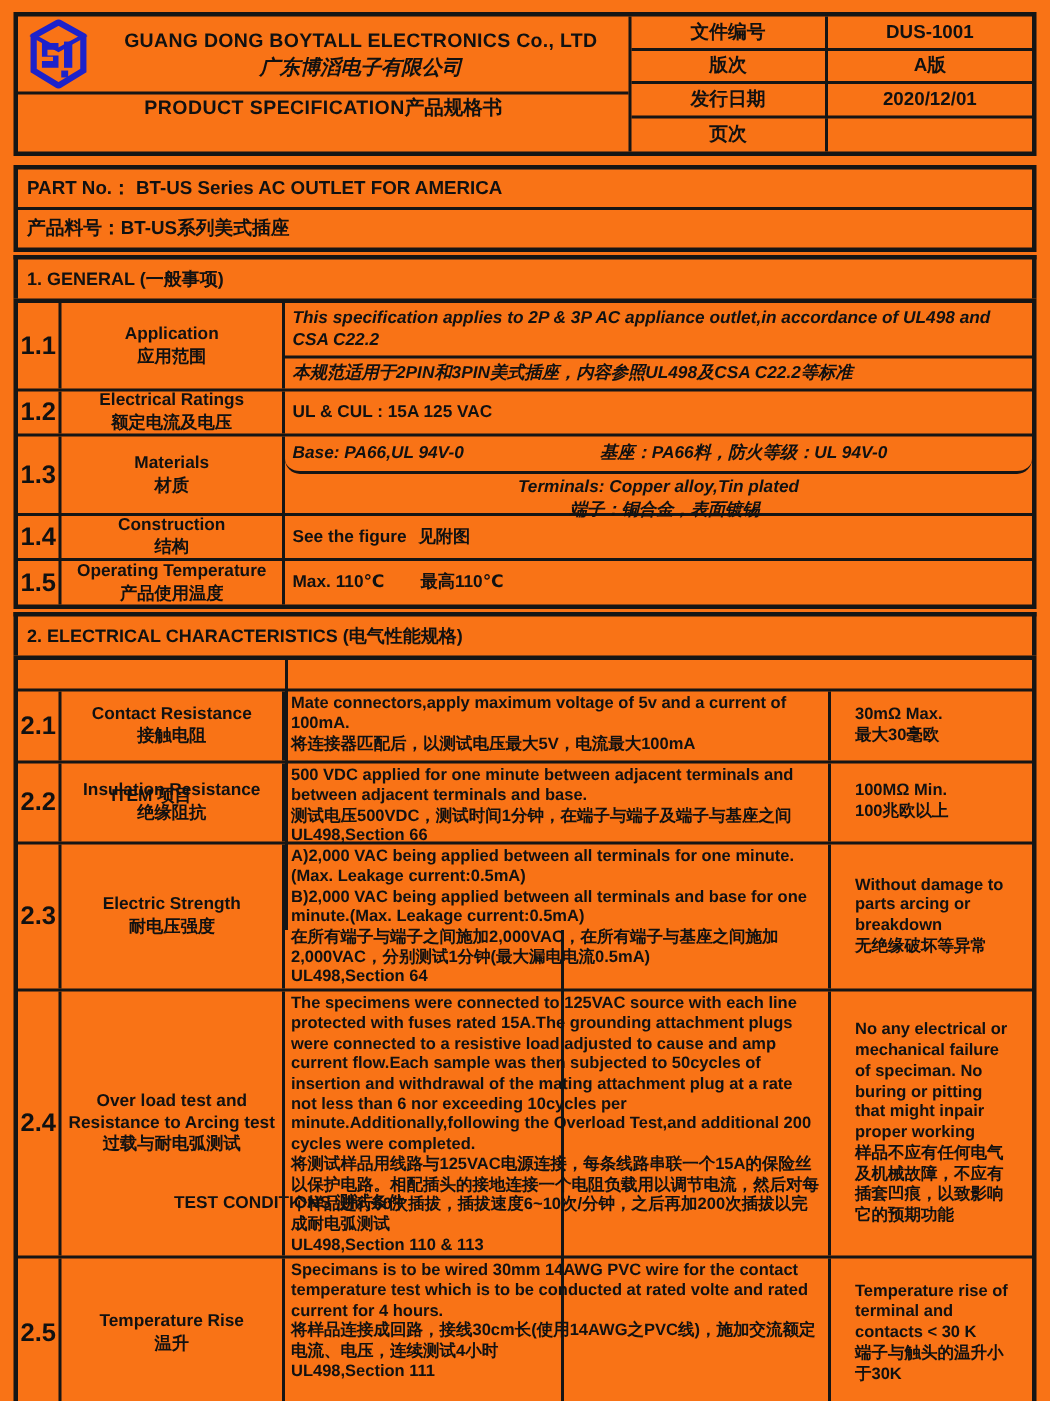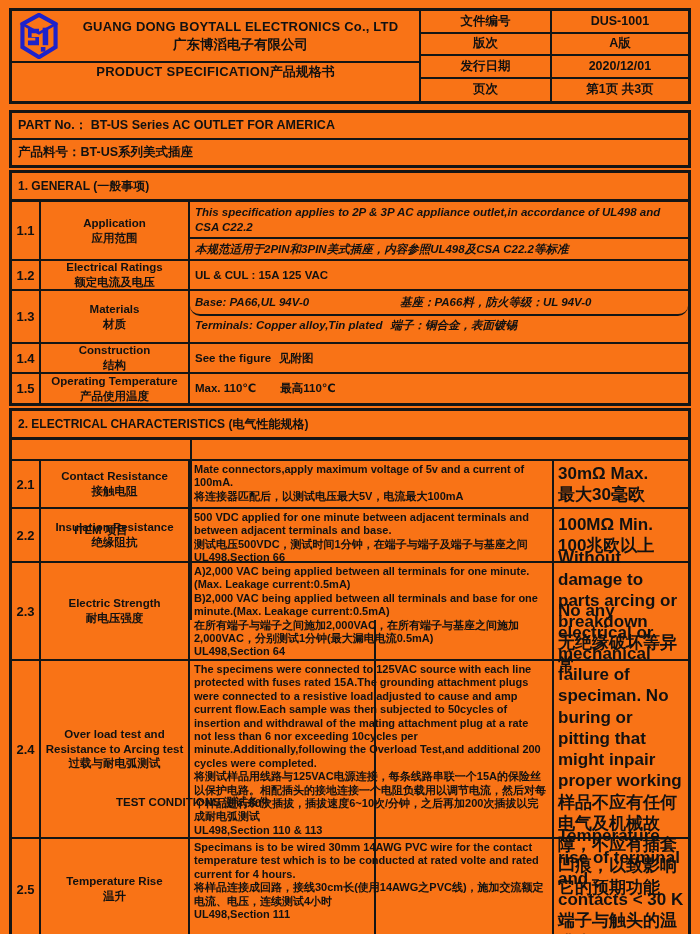--- a/index.html
+++ b/index.html
@@ -12,64 +12,64 @@
   .page { width: 700px; height: 934px; padding: 8px 9px 6px 9px; background:#f97316; }
   .pre { white-space: pre-line; }
 
   
   .hdr { display:flex; border: 3px solid #151515; height: 96px; }
   .hdr-left { width: 409px; border-right: 2px solid #151515; display:flex; flex-direction:column; }
   .company-cell { flex:1; border-bottom: 2px solid #151515; display:flex; align-items:center; padding: 2px 4px 2px 6px; gap: 6px; }
   .logo-wrap { width: 42px; height: 46px; flex: 0 0 auto; }
   .company-names { flex:1; text-align:center; line-height:1.3; }
   .company-en { font-size: 13px; letter-spacing: 0.2px; }
-  .company-cn { font-size: 13.5px; }
+  .company-cn { font-size: 13.5px; font-style: italic; }
   .title-cell { flex:1; display:flex; flex-direction:row; justify-content:center; text-align:center; line-height:1.35; }
   .title-en { font-size: 13px; letter-spacing: 0.3px; }
   .title-cn { font-size: 13px; }
   .hdr-right { flex:1; display:grid; grid-template-columns: 49% 51%; grid-auto-rows: 1fr; }
   .hdr-right .hcell { display:flex; align-items:center; justify-content:center; font-size: 12.5px; border-bottom: 2px solid #151515; }
   .hdr-right .hcell.lab { border-right: 2px solid #151515; }
   .hdr-right .hcell.r4 { border-bottom: none; }
 
   
   .part-box { border: 3px solid #151515; margin-top: 6px; }
   .part-row { padding: 4px 6px; font-size: 12.5px; }
   .part-row.first { border-bottom: 2px solid #151515; }
 
   
   .sec-title { border: 3px solid #151515; border-bottom: none; margin-top: 2px; padding: 5px 6px 4px 6px; font-size: 12px; }
 
   
   .tbl { border: 3px solid #151515; }
   .trow { display:flex; border-bottom: 2px solid #151515; align-items: stretch; }
   .trow:last-child { border-bottom: none; }
-  .c-no { width: 29px; flex:0 0 29px; border-right: 2px solid #151515; display:flex; align-items:center; justify-content:center; font-size: 13px; }
+  .c-no { width: 29px; flex:0 0 29px; border-right: 2px solid #151515; display:flex; align-items:center; justify-content:center; font-size: 17px; }
   .c-label { width: 149px; flex:0 0 149px; border-right: 2px solid #151515; display:flex; align-items:center; justify-content:center; text-align:center; font-size: 11.5px; line-height: 1.3; padding: 1px 2px; }
   .c-content { flex:1; font-size: 11.5px; line-height: 1.28; padding: 2px 5px; display:flex; flex-direction:column; justify-content:center; }
   .c-content.split { padding: 0; justify-content: stretch; font-style: italic; }
   .subrow { padding: 2px 5px; display:flex; align-items:center; }
   .subrow.first { border-bottom: 2px solid #151515; }
   .en-cn { display:flex; align-items:center;border-radius:10px; }
   .en-part { min-width: 205px; }
   .en-part.narrow { min-width: 170px; }
   .cn-part { margin-left: 8px; }
 
   .c-test { width: 364px; flex: 0 0 364px; border-right: 2px solid #151515; font-size: 11px; line-height: 1.22; padding: 2px 4px; }
-  .c-std  { flex:1; font-size: 17px; line-height: 1.25; padding: 2px 4px; display:flex; align-items:center; }
+  .c-std  { flex:1; font-size: 11px; line-height: 1.25; padding: 2px 16px; display:flex; align-items:center; }
   .thead .c-item { width: 180px; flex:0 0 180px; border-right: 2px solid #151515; display:flex; align-items:center; justify-content:center; font-size: 11.5px; }
   .thead .c-test, .thead .c-std { display:flex; align-items:center; justify-content:center; font-size: 11.5px; padding: 3px 2px; }
 
   .h-r11 { height: 59px; } .h-r12 { height: 30px; } .h-r13 { height: 53px; }
   .h-r14 { height: 30px; } .h-r15 { height: 29px; }
   .h-th { height: 21px; flex-direction: column; }
   .h-r21 { height: 48px; } .h-r22 { height: 54px; } .h-r23 { height: 98px; }
   .h-r24 { height: 178px; } .h-r25 { height: 100px; }
   .sub-en-11 { height: 37px; } .sub-cn-11 { height: 20px; }
-  .sub-13 { height: 25px; } .sub-13b { height: 18px; }
+  .sub-13 { height: 25px; } .sub-13b { height: 18px; flex-direction: column; }
 </style>
 </head>
 <body>
 
 <div class="page">
 
   <div class="hdr">
     <div class="hdr-left">
       <div class="company-cell">
         <div class="logo-wrap">
@@ -92,21 +92,20 @@
       </div>
     </div>
     <div class="hdr-right">
       <div class="hcell lab">文件编号</div>
       <div class="hcell">DUS-1001</div>
       <div class="hcell lab">版次</div>
       <div class="hcell">A版</div>
       <div class="hcell lab">发行日期</div>
       <div class="hcell">2020/12/01</div>
       <div class="hcell lab r4">页次</div>
-      <div class="hcell r4">第1页  共3页</div>
     </div>
   </div>
 
   <div class="part-box">
     <div class="part-row first">PART No.： BT-US Series AC OUTLET FOR AMERICA</div>
     <div class="part-row">产品料号：BT-US系列美式插座</div>
   </div>
 
   <div class="sec-title">1. GENERAL  (一般事项)</div>
   <div class="tbl">

